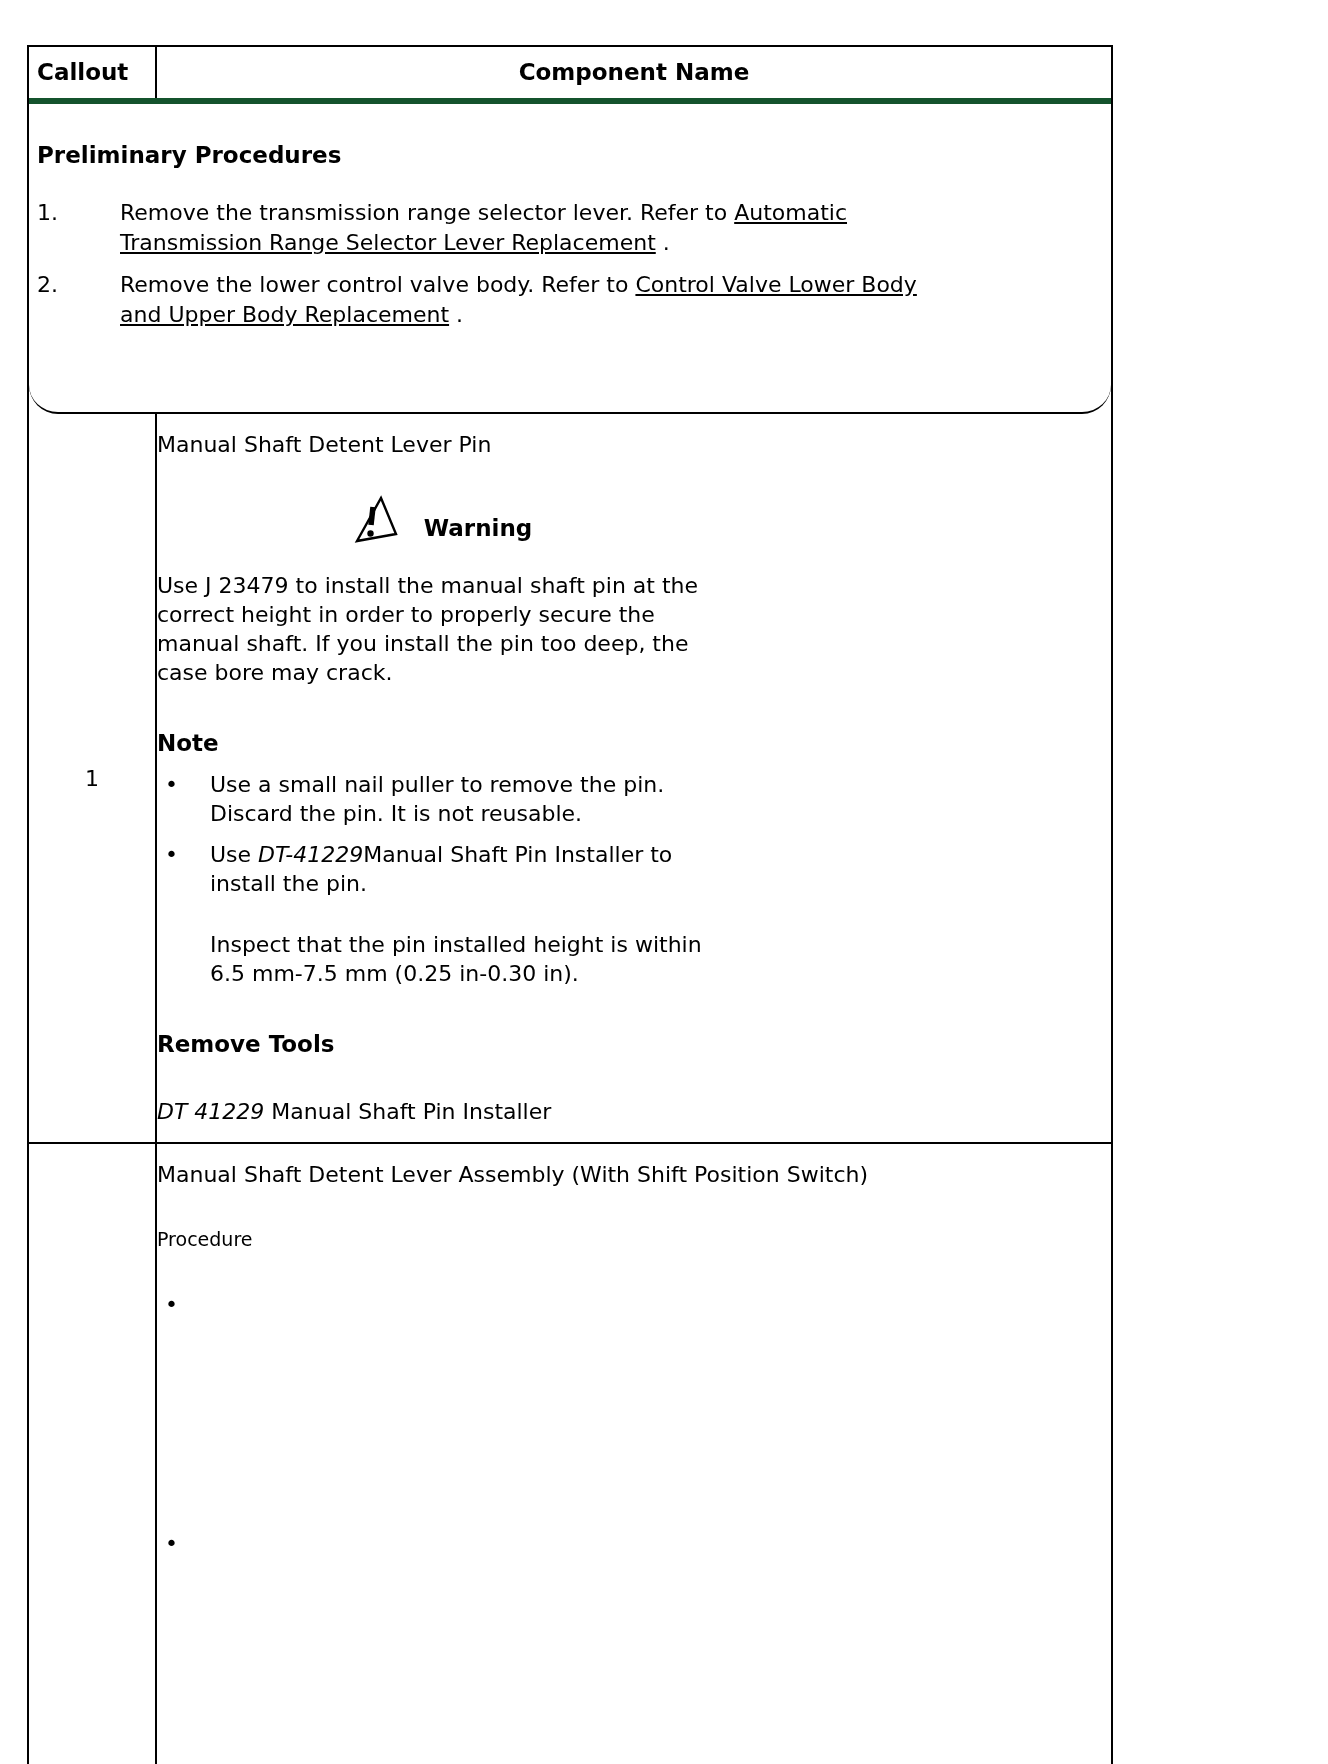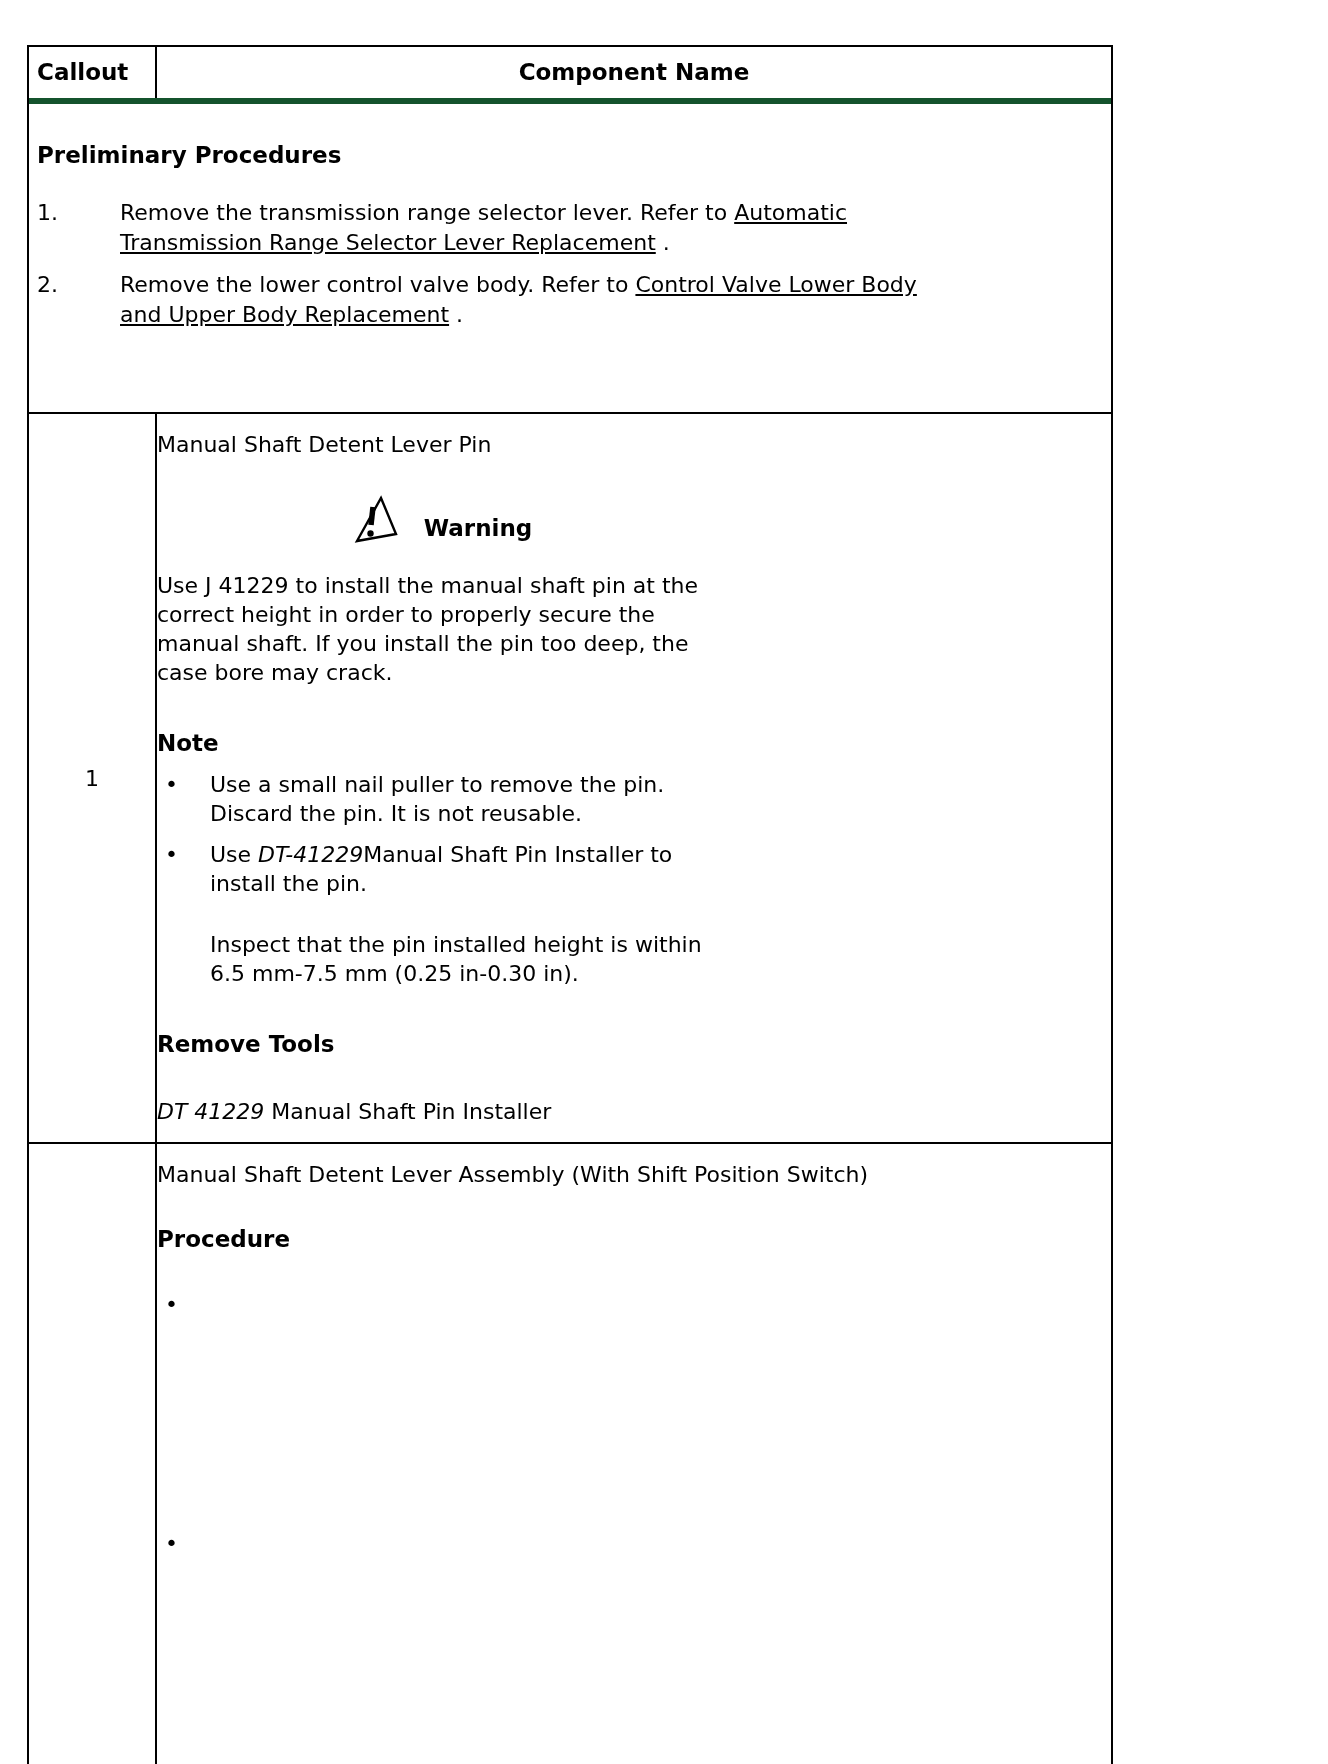--- a/index.html
+++ b/index.html
@@ -28,20 +28,21 @@
     flex: 0 0 128px;
     border-right: 2px solid #000;
   }
   .col-name { flex: 1; text-align: center; }
 
   
   .prelim {
     border-bottom: 2px solid #000;
     padding: 36px 12px 70px 8px;
     line-height: 30px;
+    border-radius: 29px;
   }
   .prelim-title { font-weight: bold; font-size: 23px; margin-bottom: 28px; }
   .step { display: flex; margin-bottom: 12px; }
   .step-num { flex: 0 0 83px; }
   .step-text { width: 818px; }
   .doc-link { color: #000; text-decoration: underline; cursor: pointer; }
 
   
   .trow { display: flex; }
   .row1 { border-bottom: 2px solid #000; }
@@ -73,21 +74,21 @@
   .nbullet { display: flex; margin-left: 8px; margin-bottom: 12px; }
   .nbullet .marker { flex: 0 0 45px; }
   .nbullet .ntext { width: 512px; }
   .inspect { margin-left: 53px; width: 518px; margin-top: 32px; }
 
   
   .special-label { font-weight: bold; font-size: 23px; margin-top: 42px; }
   .tool-line { margin-top: 38px; }
 
   
-  .proc-label { font-weight: bold; font-size: 23px; margin-bottom: 36px; margin-top: 4px; }
+  .proc-label { font-weight: normal; font-size: 19px; margin-bottom: 36px; margin-top: 4px; }
   .pbullet { display: flex; margin-left: 8px; }
   .pbullet .marker { flex: 0 0 66px; }
   .pbullet .ptext { width: 778px; }
   .pbullet.stacked { display: block; margin-top: 210px; }
   .pbullet.stacked .marker { display: block; }
   .pbullet.stacked .ptext { margin-left: 66px; margin-top: 9px; }
 
   i { font-style: italic; }
 </style>
 </head>
@@ -124,21 +125,21 @@
         <span class="warn-icon">
           <svg width="48" height="50" viewBox="0 0 48 50">
             <path d="M29 3 L44 39 L5 46 Z" fill="none" stroke="#000" stroke-width="2.4"></path>
             <path d="M21 12 L19 30" fill="none" stroke="#000" stroke-width="5.5"></path>
             <circle cx="18.5" cy="38.5" r="3.2" fill="#000"></circle>
           </svg>
         </span>
         <span class="warn-label">Warning</span>
       </div>
 
-      <div class="warning-text">Use J 41229 to install the manual shaft pin at the correct height in order to properly secure the manual shaft. If you install the pin too deep, the case bore may crack.</div>
+      <div class="warning-text">Use J 23479 to install the manual shaft pin at the correct height in order to properly secure the manual shaft. If you install the pin too deep, the case bore may crack.</div>
 
       <div class="note-label">Note</div>
 
       <div class="nbullet">
         <span class="marker">•</span>
         <div class="ntext">Use a small nail puller to remove the pin. Discard the pin. It is not reusable.</div>
       </div>
 
       <div class="nbullet">
         <span class="marker">•</span>

